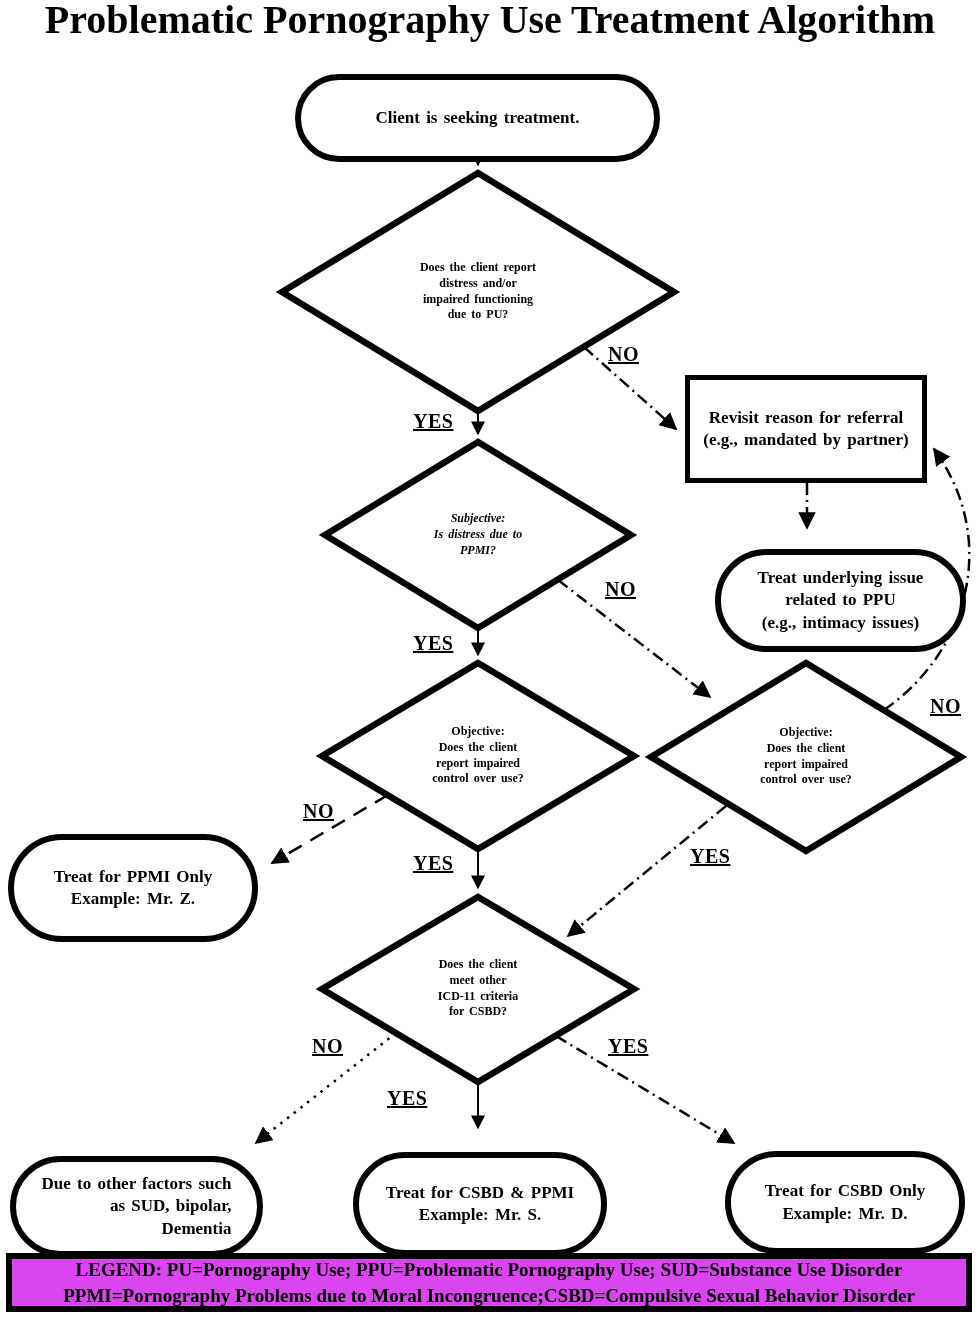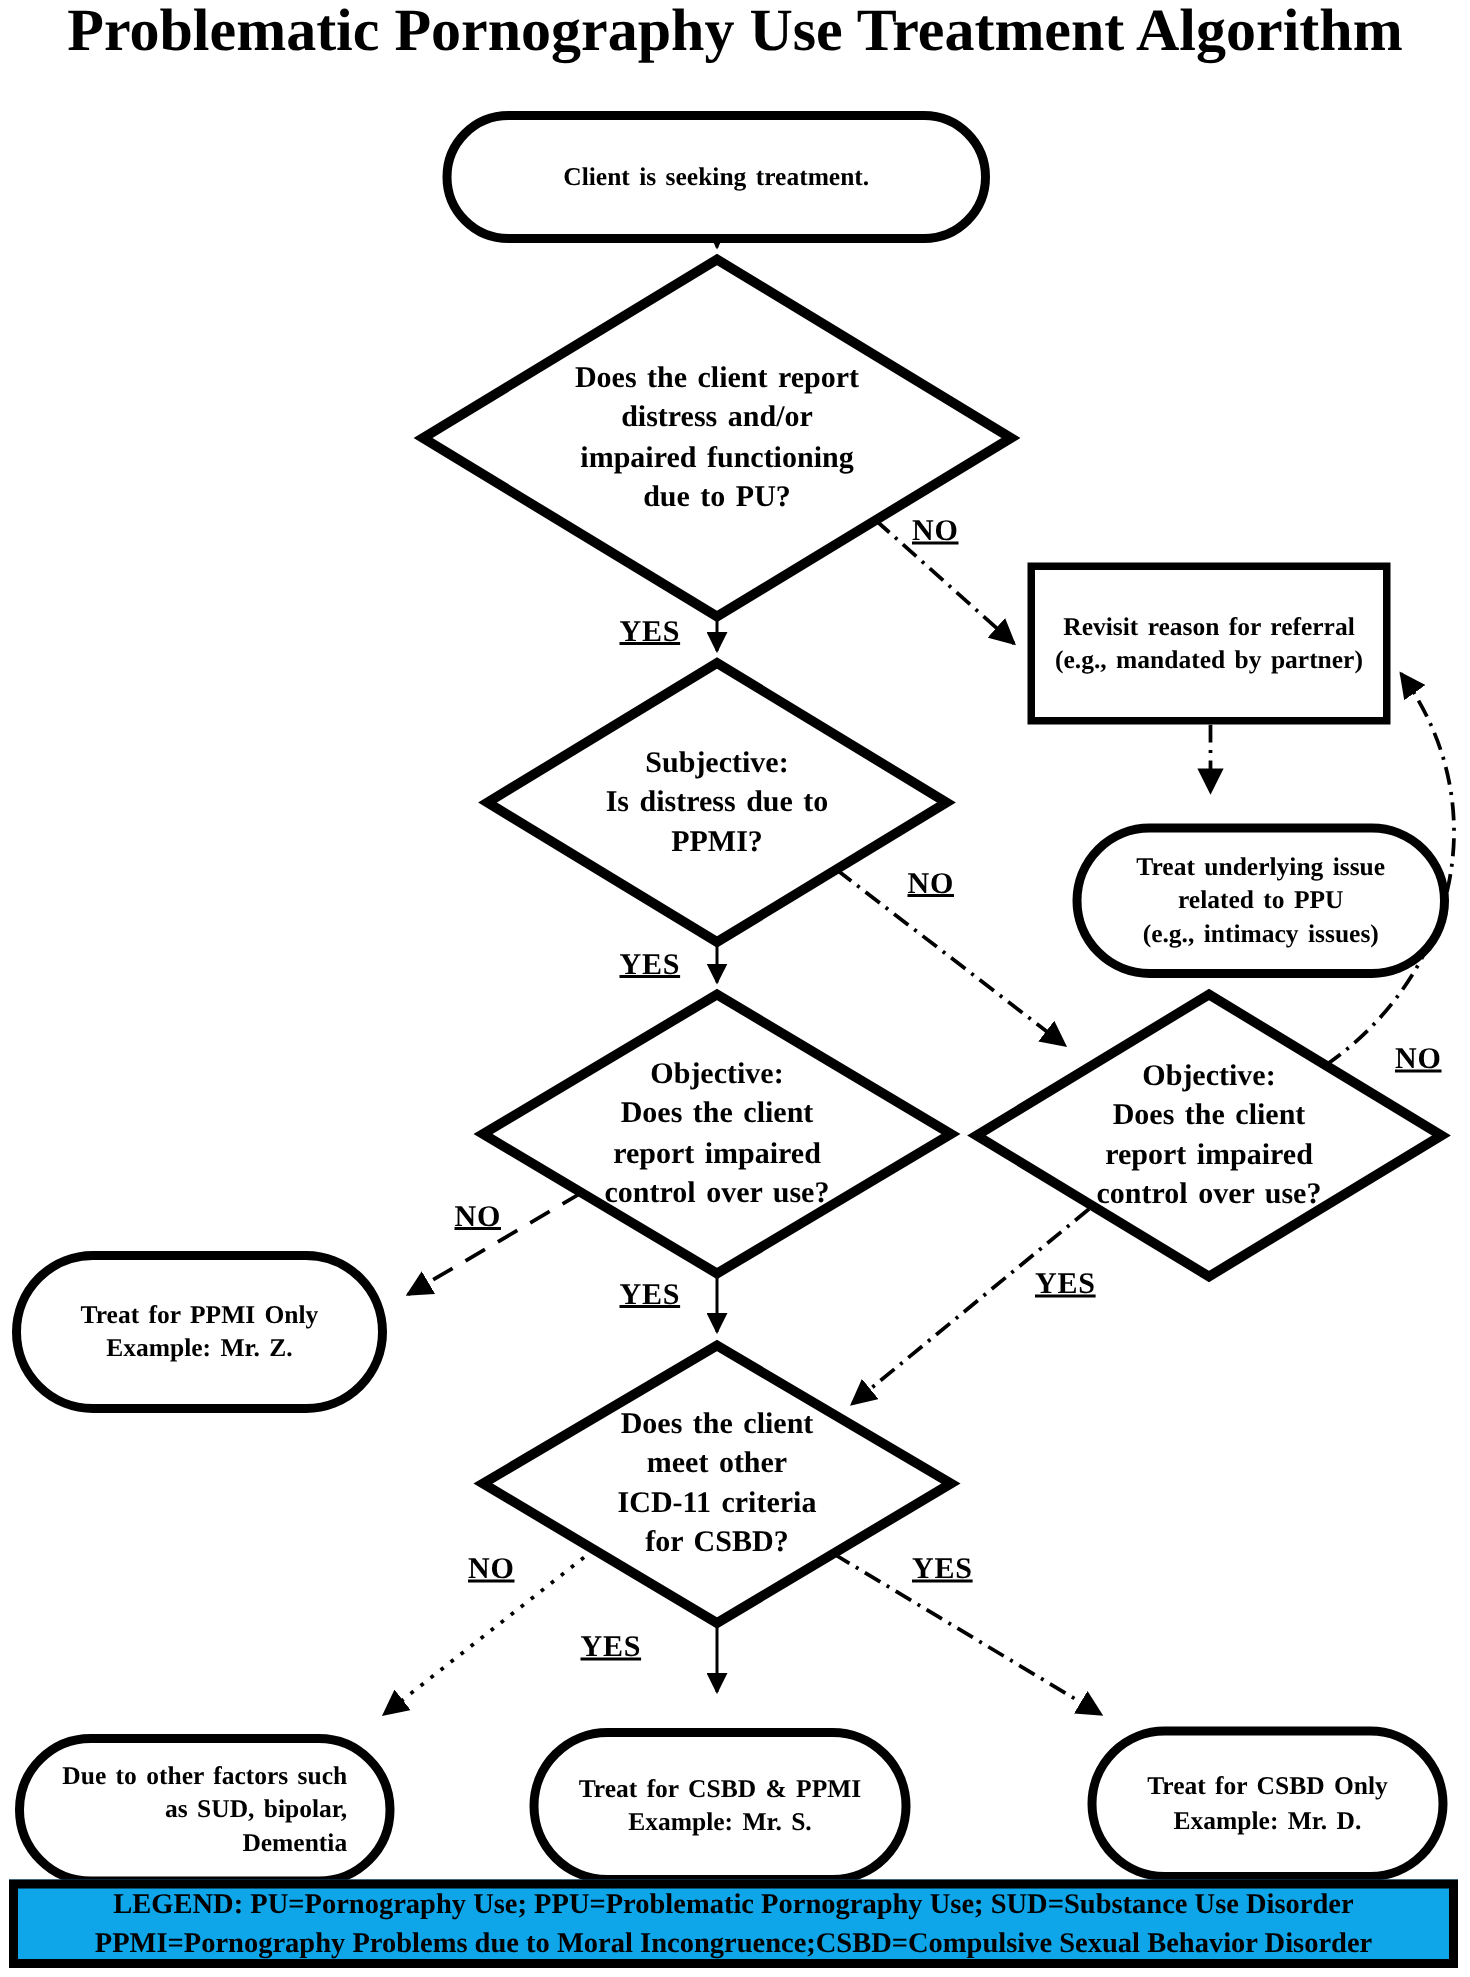--- a/index.html
+++ b/index.html
@@ -36,38 +36,38 @@
     white-space: pre-line;
     word-spacing: 2px;
   }
   .stadium { border-radius: 999px; border-width: 6px; margin-top: 14px; }
   .rect { border-radius: 0; }
   .dtext {
     position: absolute;
     transform: translate(-50%, -50%);
     text-align: center;
     font-weight: bold;
-    font-size: 20px;
+    font-size: 12px;
     line-height: 1.32;
     white-space: pre-line;
     word-spacing: 2px;
   }
   .elabel {
     position: absolute;
     font-weight: bold;
     font-size: 20px;
     letter-spacing: 0.5px;
     text-decoration: underline;
   }
   .legend-box {
     position: absolute;
     left: 6px; top: 1253px; width: 966px; height: 59px;
     box-sizing: border-box;
     border: 6px solid #000000;
-    background: #0ea5e9;
+    background: #d946ef;
     display: flex;
     flex-direction: column;
     align-items: center;
     justify-content: center;
     font-weight: bold;
     font-size: 19px;
     line-height: 1.35;
     text-align: center;
   }
 </style>
@@ -128,21 +128,21 @@
   <div class="node-box stadium" style="left:353px; top:1138px; width:254px; height:104px;">Treat for CSBD &amp; PPMI
 Example: Mr. S.</div>
 
   <div class="node-box stadium" style="left:725px; top:1137px; width:240px; height:103px;">Treat for CSBD Only
 Example: Mr. D.</div>
 
   <div class="dtext" style="left:478px; top:292px;">Does the client report
 distress and/or
 impaired functioning
 due to PU?</div>
-  <div class="dtext" style="left:478px; top:535px;">Subjective:
+  <div class="dtext" style="left:478px; top:535px;font-style:italic;">Subjective:
 Is distress due to
 PPMI?</div>
   <div class="dtext" style="left:478px; top:756px;">Objective:
 Does the client
 report impaired
 control over use?</div>
   <div class="dtext" style="left:806px; top:757px;">Objective:
 Does the client
 report impaired
 control over use?</div>

